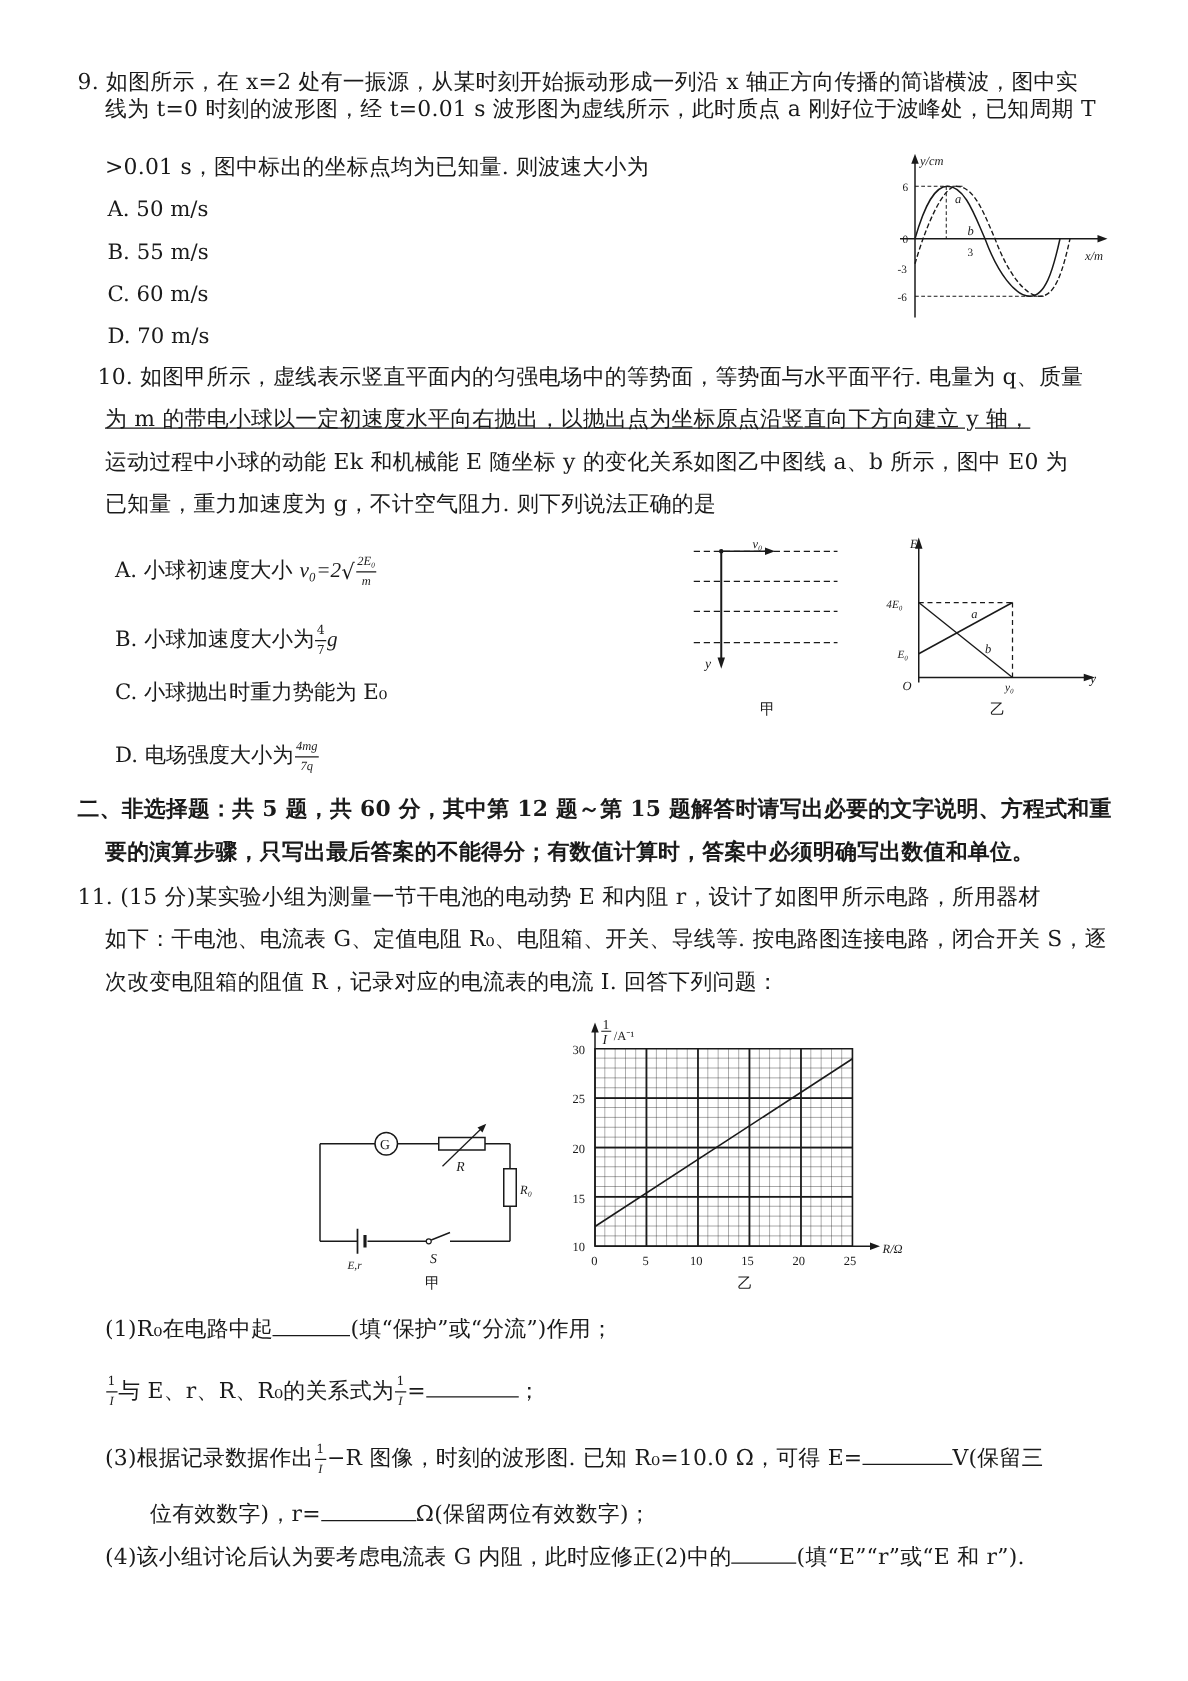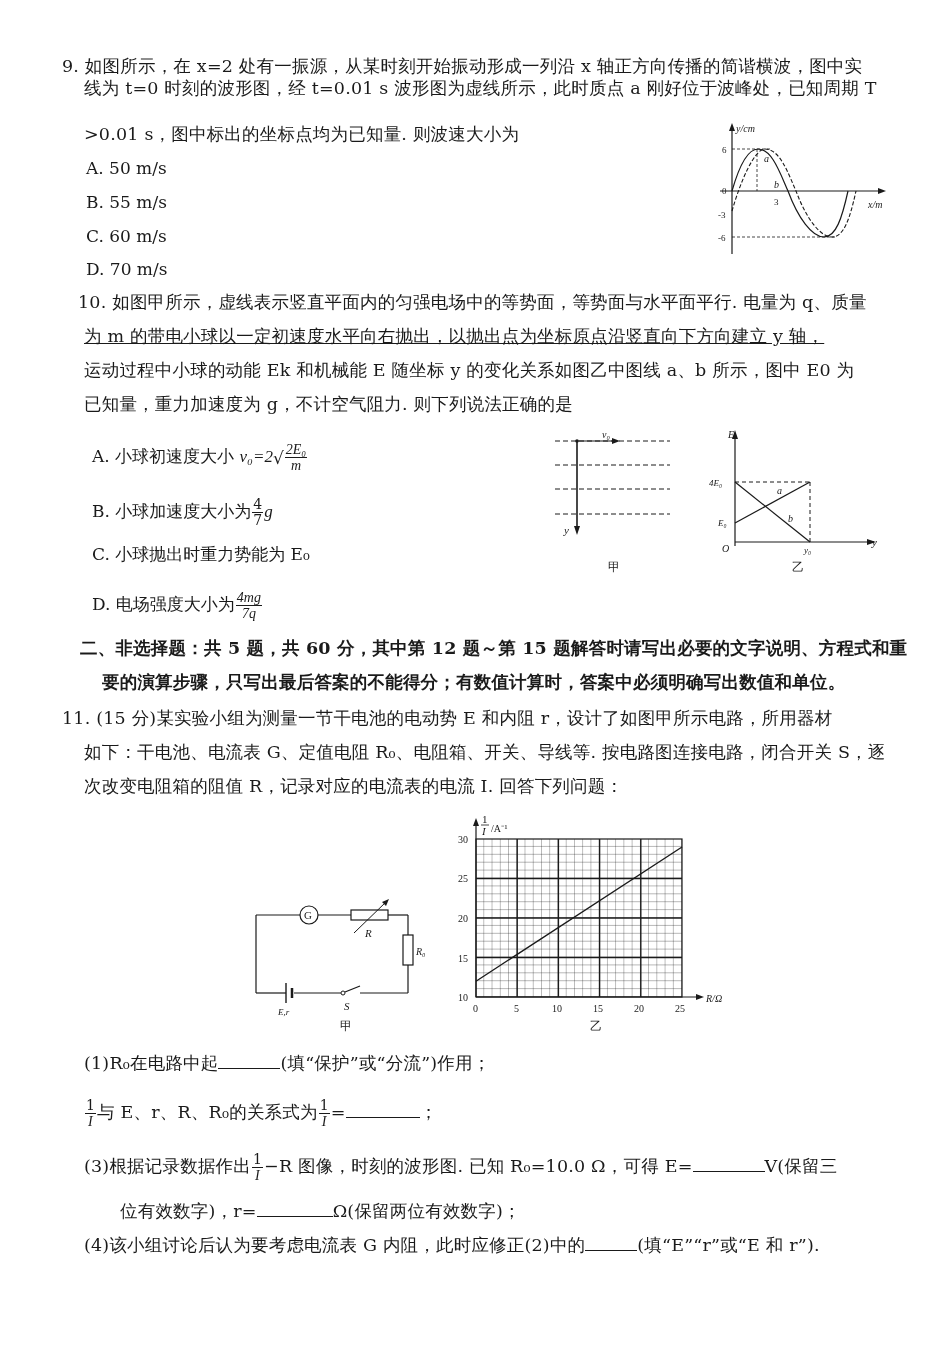--- a/index.html
+++ b/index.html
@@ -1,23 +1,23 @@
 <!DOCTYPE html>
 <html><head>
 <meta charset="utf-8">
 <style>
   html, body { margin:0; padding:0; }
   body {
     width:950px; height:1345px; background:#ffffff; position:relative; overflow:hidden;
     font-family:"DejaVu Serif","Liberation Serif",serif; color:#1a1a1a;
   }
   .line { position:absolute; font-size:17.5px; line-height:24px; white-space:nowrap; letter-spacing:0.2px; }
-  .bold { font-weight:bold;margin-left:18px; }
+  .bold { font-weight:bold; }
   .i { font-style:italic; font-family:"Liberation Serif",serif; }
-  .frac { display:inline-block; vertical-align:middle; text-align:center; font-size:14px; line-height:15px; margin:0 1px; }
+  .frac { display:inline-block; vertical-align:middle; text-align:center; font-size:10px; line-height:15px; margin:0 1px; }
   .frac .num { display:block; border-bottom:1px solid #1a1a1a; padding:0 1px; }
   .frac .den { display:block; }
   .blank { display:inline-block; border-bottom:1px solid #1a1a1a; height:18px; vertical-align:baseline; }
   svg text { font-family:"Liberation Serif",serif; fill:#1a1a1a; }
   .opt { position:absolute; font-size:17px; line-height:24px; white-space:nowrap; }
   .sqrt { display:inline-block; vertical-align:middle; }
 </style>
 </head>
 <body>
 

